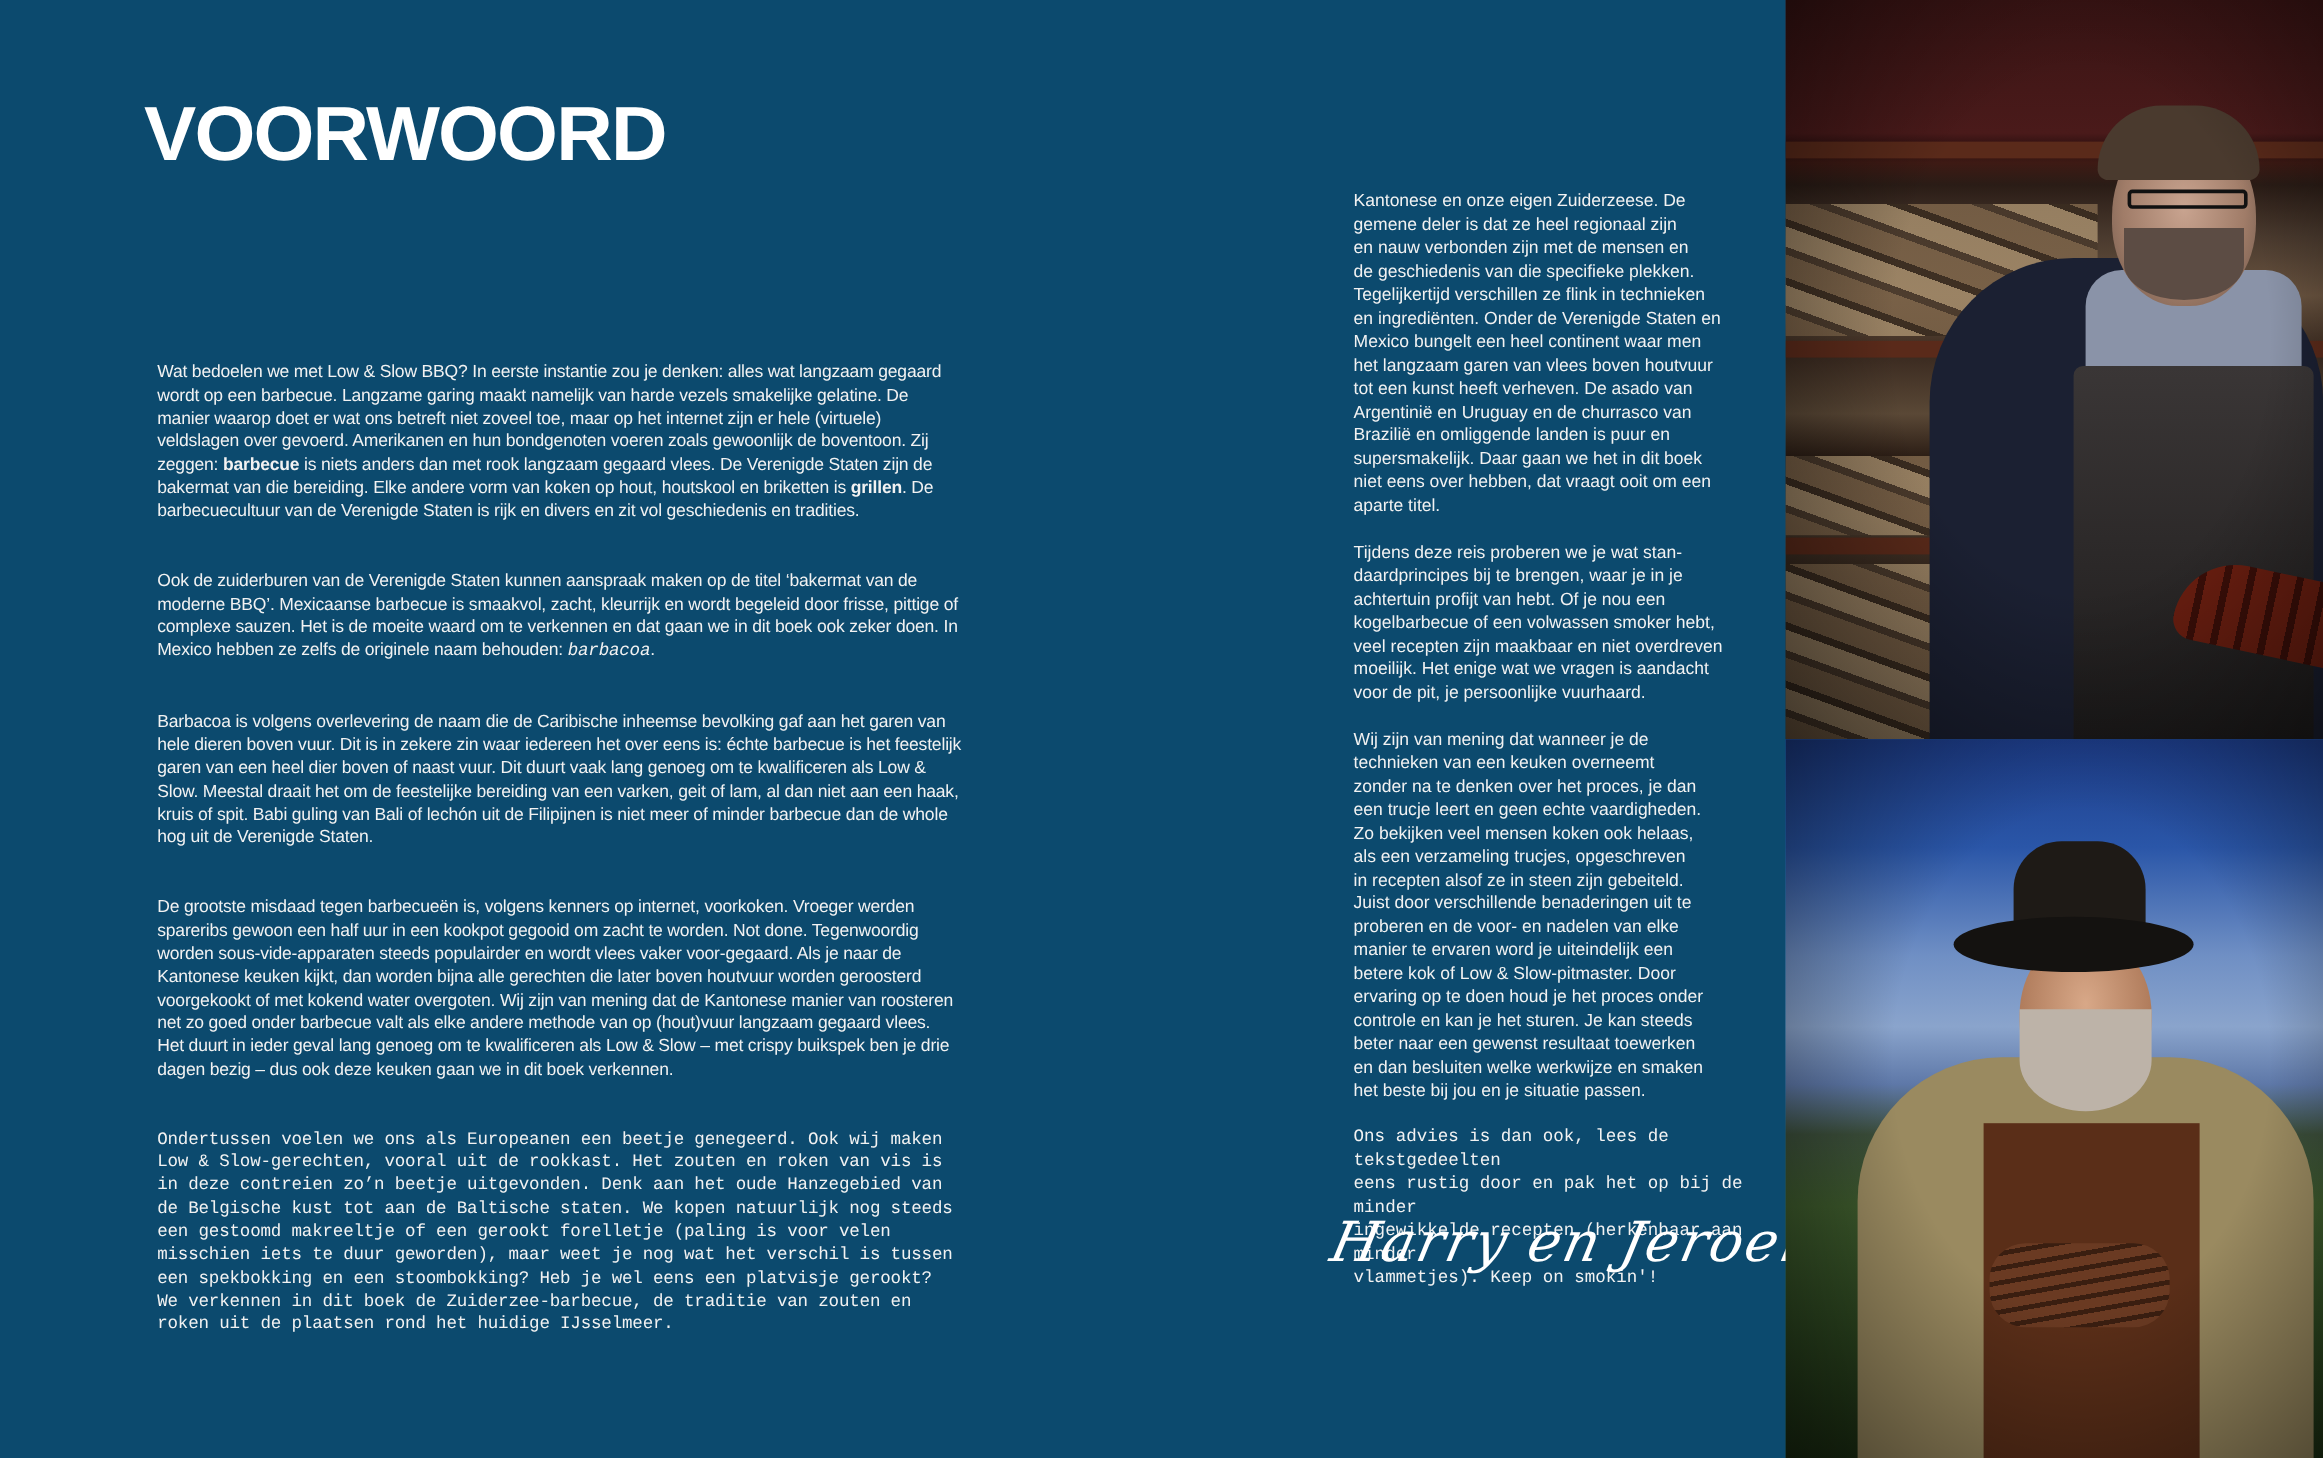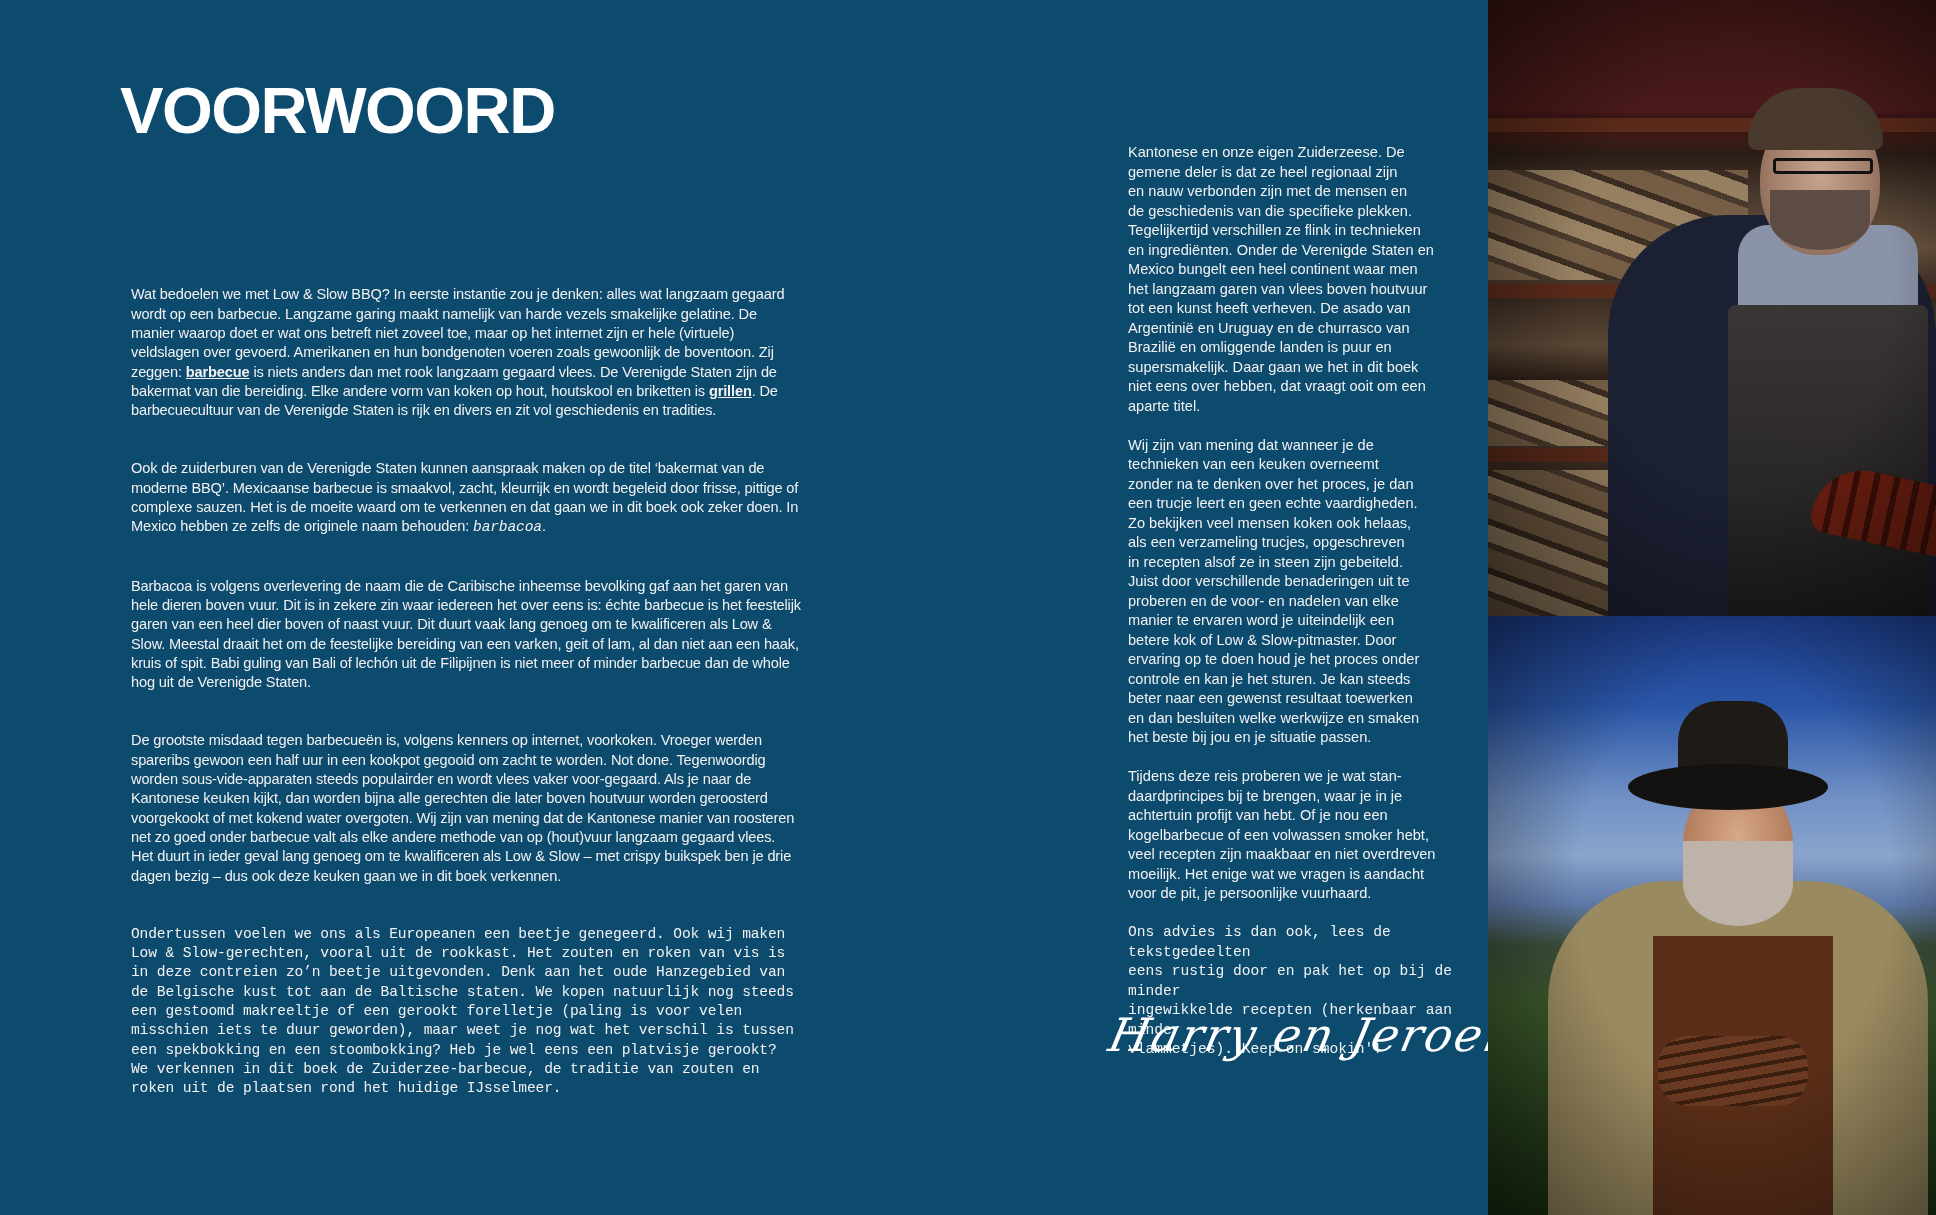--- a/index.html
+++ b/index.html
@@ -26,28 +26,29 @@
     transform: scaleX(1.02);
     transform-origin: left top;
   }
 
   .col {
     position: absolute;
     font-size: 14.6px;
     line-height: 19.35px;
     color: #f2f2f2;
     letter-spacing: -0.15px;
+    margin-top: 16px;
   }
   .col-left { left: 131px; top: 266px; width: 670px; }
   .col-right { left: 1128px; top: 143px; width: 340px; font-size: 14.6px; line-height: 19.5px; letter-spacing: 0; }
 
   .para { margin-bottom: 19.35px; white-space: pre-line; }
   .col-right .para { margin-bottom: 19.5px; }
   .para:last-child { margin-bottom: 0; font-family: Liberation Mono, monospace; }
-  .para b { font-weight: 700; text-decoration: underline; }
+  .para b { font-weight: 700; }
   .para i { font-style: italic; font-family: Liberation Mono, monospace; }
 
   .signature {
     position: absolute;
     left: 1110px; top: 1008px;
     font-family: "DejaVu Serif", serif;
     font-style: italic;
     font-size: 46px;
     letter-spacing: 2px;
     color: #ffffff;
@@ -195,43 +196,43 @@
 Tegelijkertijd verschillen ze flink in technieken
 en ingrediënten. Onder de Verenigde Staten en
 Mexico bungelt een heel continent waar men
 het langzaam garen van vlees boven houtvuur
 tot een kunst heeft verheven. De asado van
 Argentinië en Uruguay en de churrasco van
 Brazilië en omliggende landen is puur en
 supersmakelijk. Daar gaan we het in dit boek
 niet eens over hebben, dat vraagt ooit om een
 aparte titel.</p>
+    <p class="para">Tijdens deze reis proberen we je wat stan-
+daardprincipes bij te brengen, waar je in je
+achtertuin profijt van hebt. Of je nou een
+kogelbarbecue of een volwassen smoker hebt,
+veel recepten zijn maakbaar en niet overdreven
+moeilijk. Het enige wat we vragen is aandacht
+voor de pit, je persoonlijke vuurhaard.</p>
     <p class="para">Wij zijn van mening dat wanneer je de
 technieken van een keuken overneemt
 zonder na te denken over het proces, je dan
 een trucje leert en geen echte vaardigheden.
 Zo bekijken veel mensen koken ook helaas,
 als een verzameling trucjes, opgeschreven
 in recepten alsof ze in steen zijn gebeiteld.
 Juist door verschillende benaderingen uit te
 proberen en de voor- en nadelen van elke
 manier te ervaren word je uiteindelijk een
 betere kok of Low &amp; Slow-pitmaster. Door
 ervaring op te doen houd je het proces onder
 controle en kan je het sturen. Je kan steeds
 beter naar een gewenst resultaat toewerken
 en dan besluiten welke werkwijze en smaken
 het beste bij jou en je situatie passen.</p>
-    <p class="para">Tijdens deze reis proberen we je wat stan-
-daardprincipes bij te brengen, waar je in je
-achtertuin profijt van hebt. Of je nou een
-kogelbarbecue of een volwassen smoker hebt,
-veel recepten zijn maakbaar en niet overdreven
-moeilijk. Het enige wat we vragen is aandacht
-voor de pit, je persoonlijke vuurhaard.</p>
     <p class="para">Ons advies is dan ook, lees de tekstgedeelten
 eens rustig door en pak het op bij de minder
 ingewikkelde recepten (herkenbaar aan minder
 vlammetjes). Keep on smokin'!</p>
   </div>
 
   <div class="signature">Harry en Jeroen</div>
 
   <div class="photo photo-top">
     <div class="shelf" style="top:118px;"></div>

